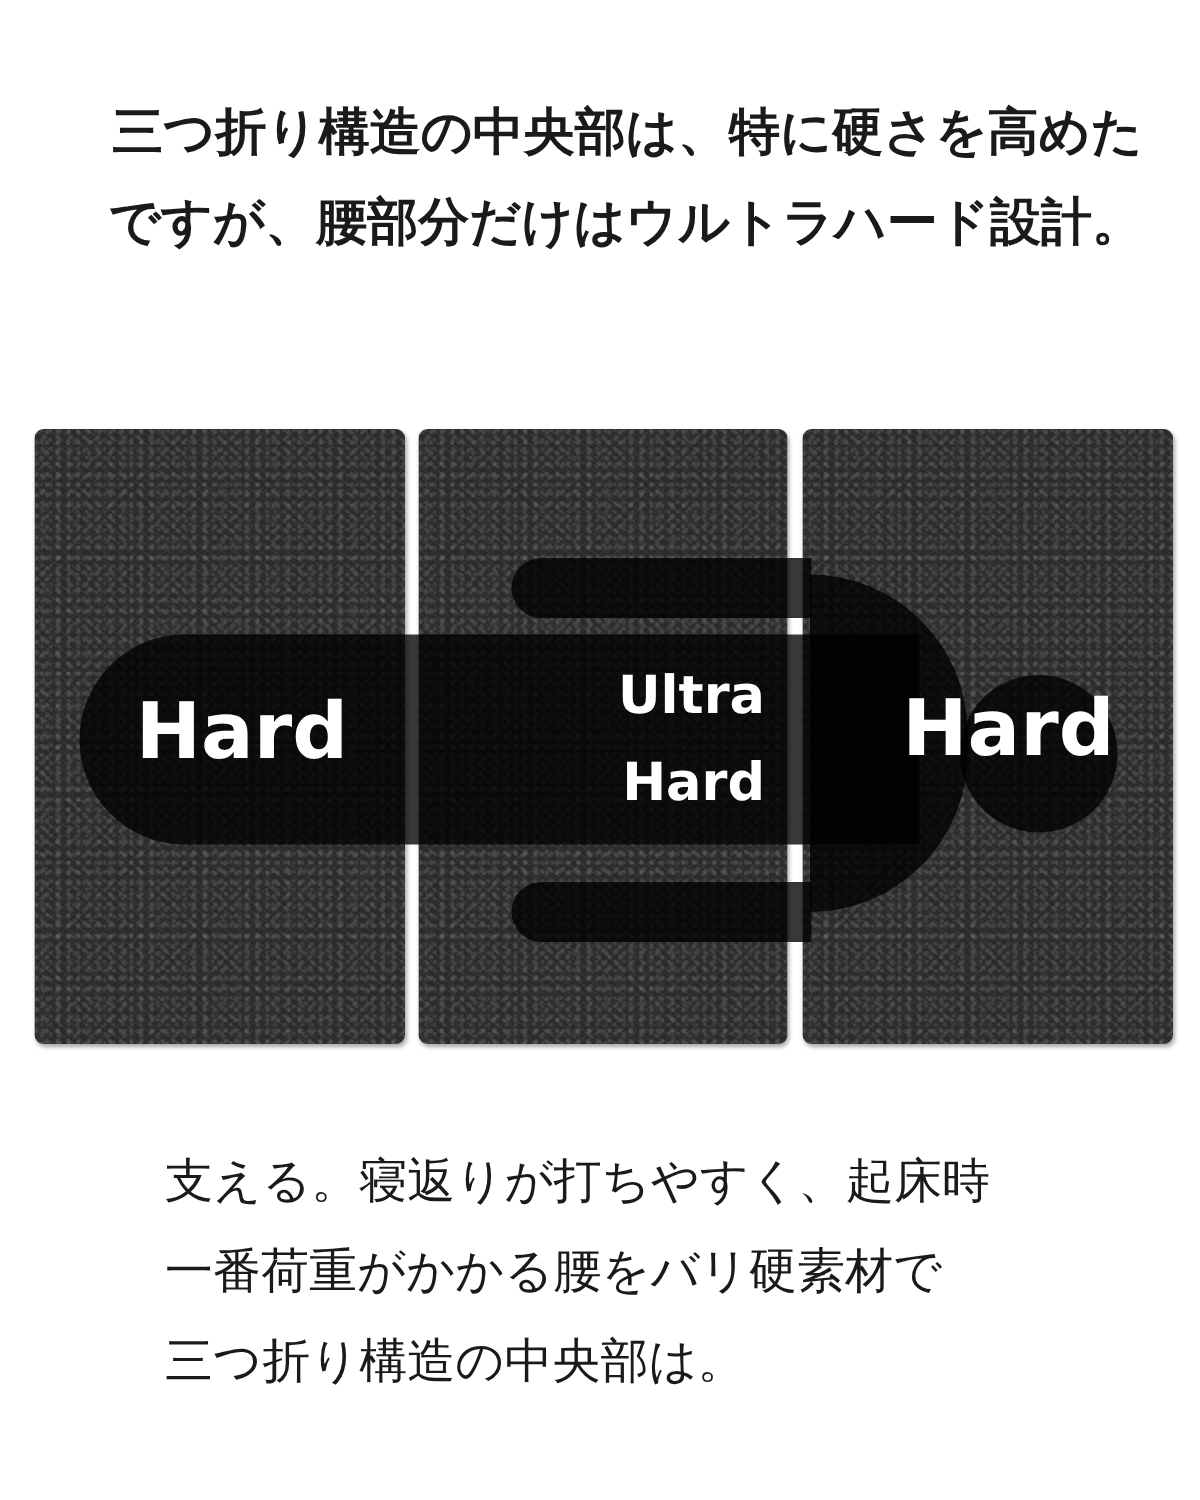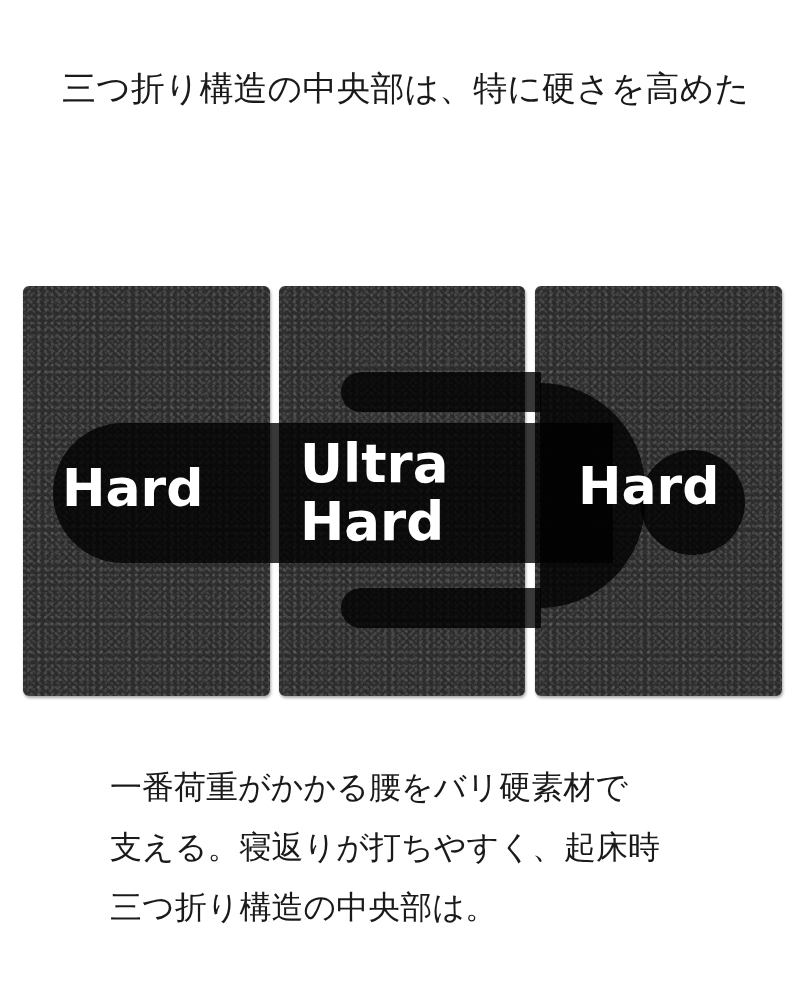--- a/index.html
+++ b/index.html
@@ -1,19 +1,19 @@
 <!DOCTYPE html>
 <html><head>
 <meta charset="utf-8">
 <style>
   html, body { margin:0; padding:0; background:#ffffff; }
   body { width:800px; height:1000px; position:relative; overflow:hidden;
          font-family:"DejaVu Sans", "Liberation Sans", sans-serif; color:#1a1a1a; }
   .top-text { position:absolute; left:62px; top:58px; width:700px; }
-  .top-text .line { font-size:34px; line-height:60px; height:60px; white-space:nowrap; font-weight:400; letter-spacing:0px; }
+  .top-text .line { font-size:34px; line-height:60px; height:60px; white-space:nowrap; font-weight:700; letter-spacing:0px;text-align:right; }
   .bottom-text { position:absolute; left:110px; top:757px; width:600px; }
   .bottom-text .line { font-size:32px; line-height:60px; height:60px; white-space:nowrap; font-weight:300; }
 
   .panels { position:absolute; left:0; top:280px; width:800px; height:420px; }
   .panel { position:absolute; top:6px; height:410px; border-radius:6px;
            background-color:#2b2b2b;
            background-image:
              radial-gradient(circle at 20% 30%, rgba(120,120,120,0.35) 0 1px, transparent 2px),
              radial-gradient(circle at 70% 60%, rgba(110,110,110,0.35) 0 1px, transparent 2px),
              radial-gradient(circle at 45% 80%, rgba(90,90,90,0.4) 0 1px, transparent 2px),
@@ -26,30 +26,31 @@
   .p2 { left:279px; width:246px; }
   .p3 { left:535px; width:247px; }
 
   .silhouette { position:absolute; background:rgba(0,0,0,0.78); }
   .body-band { left:53px; top:143px; width:560px; height:140px; border-radius:70px 0 0 70px; }
   .body-end { left:540px; top:103px; width:105px; height:225px; border-radius:0 110px 110px 0; }
   .arm-top { left:341px; top:92px; width:200px; height:40px; border-radius:20px 0 0 20px; }
   .arm-bot { left:341px; top:308px; width:200px; height:40px; border-radius:20px 0 0 20px; }
   .head { left:640px; top:170px; width:105px; height:105px; border-radius:50%; }
 
-  .label { position:absolute; color:#ffffff; font-family:"DejaVu Sans", sans-serif; font-weight:bold; text-align:left; }
+  .label { position:absolute; color:#ffffff; font-family:"DejaVu Sans", sans-serif; font-weight:bold; text-align:right; }
   .label-left { left:62px; top:178px; width:170px; font-size:52px; line-height:60px; }
-  .label-mid { left:300px; top:155px; width:210px; font-size:53px; line-height:58px; }
+  .label-mid { left:300px; top:155px; width:210px; font-size:35px; line-height:58px; }
   .label-right { left:578px; top:176px; width:165px; font-size:52px; line-height:60px; }
 </style>
 </head>
 <body>
 
 <div class="top-text">
   <div class="line">三つ折り構造の中央部は、特に硬さを高めた</div>
+  <div class="line">ですが、腰部分だけはウルトラハード設計。</div>
 </div>
 
 <div class="panels">
   <div class="panel p1"></div>
   <div class="panel p2"></div>
   <div class="panel p3"></div>
 
   <div class="silhouette body-band"></div>
   <div class="silhouette body-end"></div>
   <div class="silhouette arm-top"></div>
@@ -58,16 +59,16 @@
 
   <div class="label label-left">Hard</div>
   <div class="label label-mid">
     <div>Ultra</div>
     <div>Hard</div>
   </div>
   <div class="label label-right">Hard</div>
 </div>
 
 <div class="bottom-text">
+  <div class="line">支える。寝返りが打ちやすく、起床時</div>
   <div class="line">一番荷重がかかる腰をバリ硬素材で</div>
-  <div class="line">支える。寝返りが打ちやすく、起床時</div>
   <div class="line">三つ折り構造の中央部は。</div>
 </div>
 
 </body></html>

